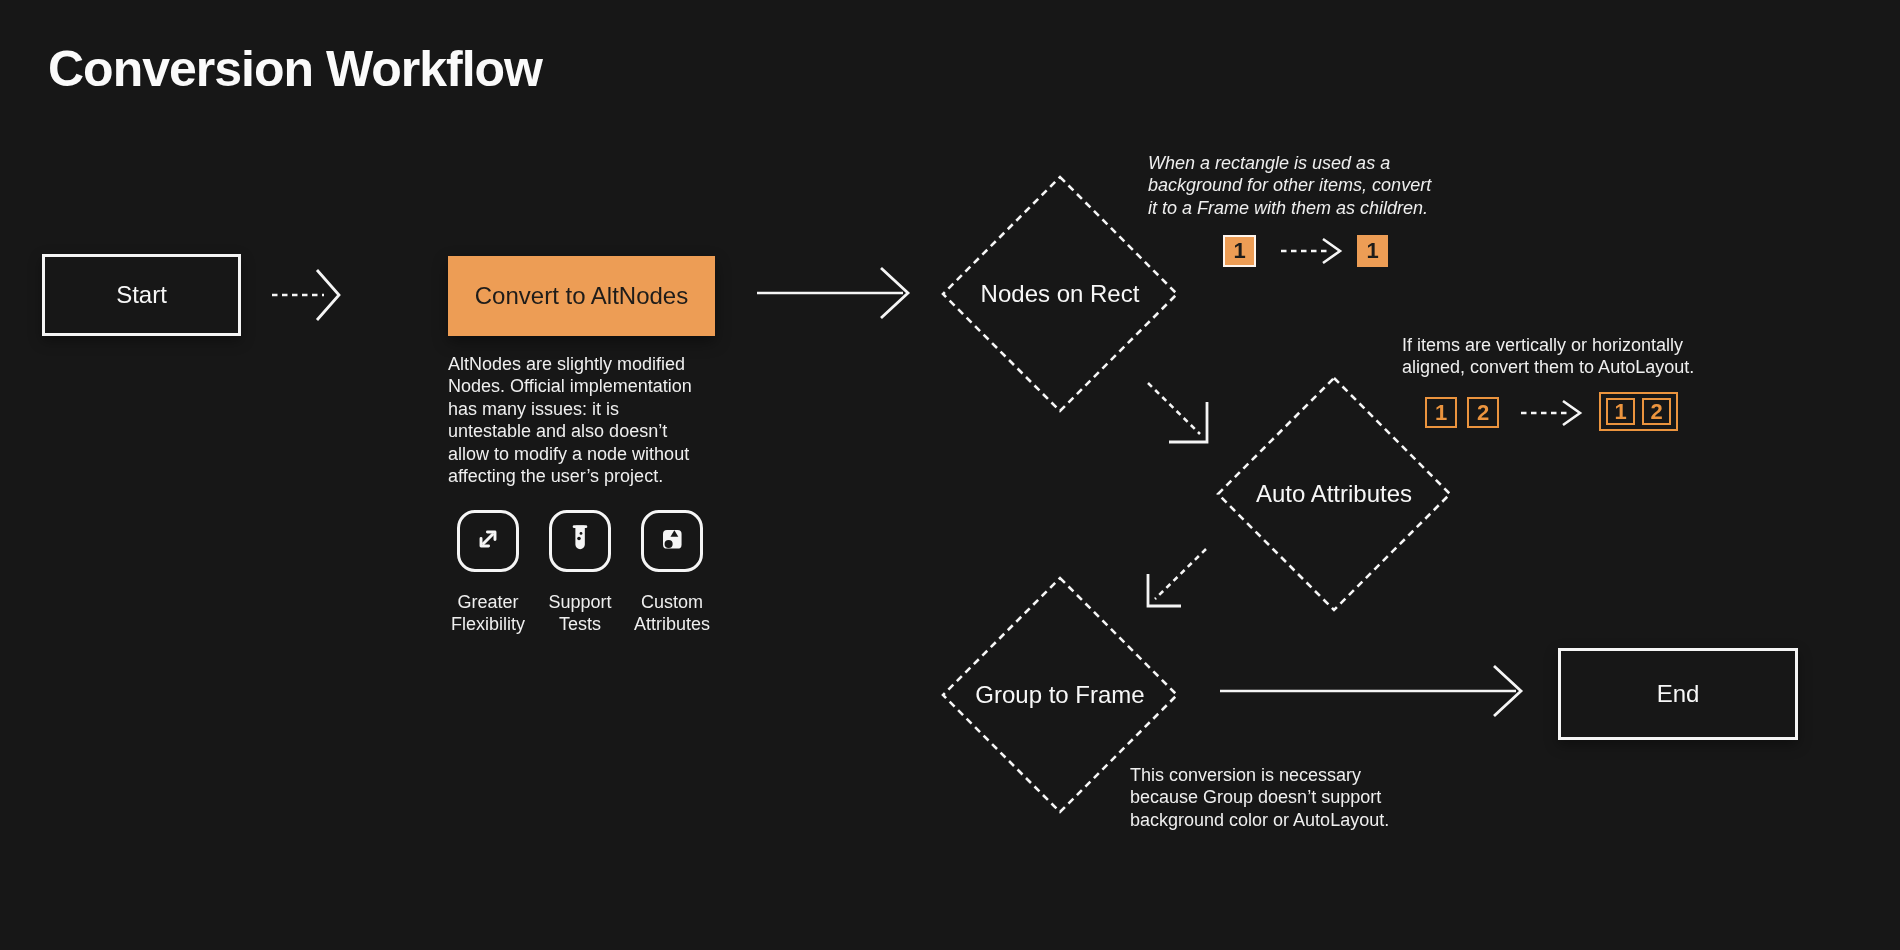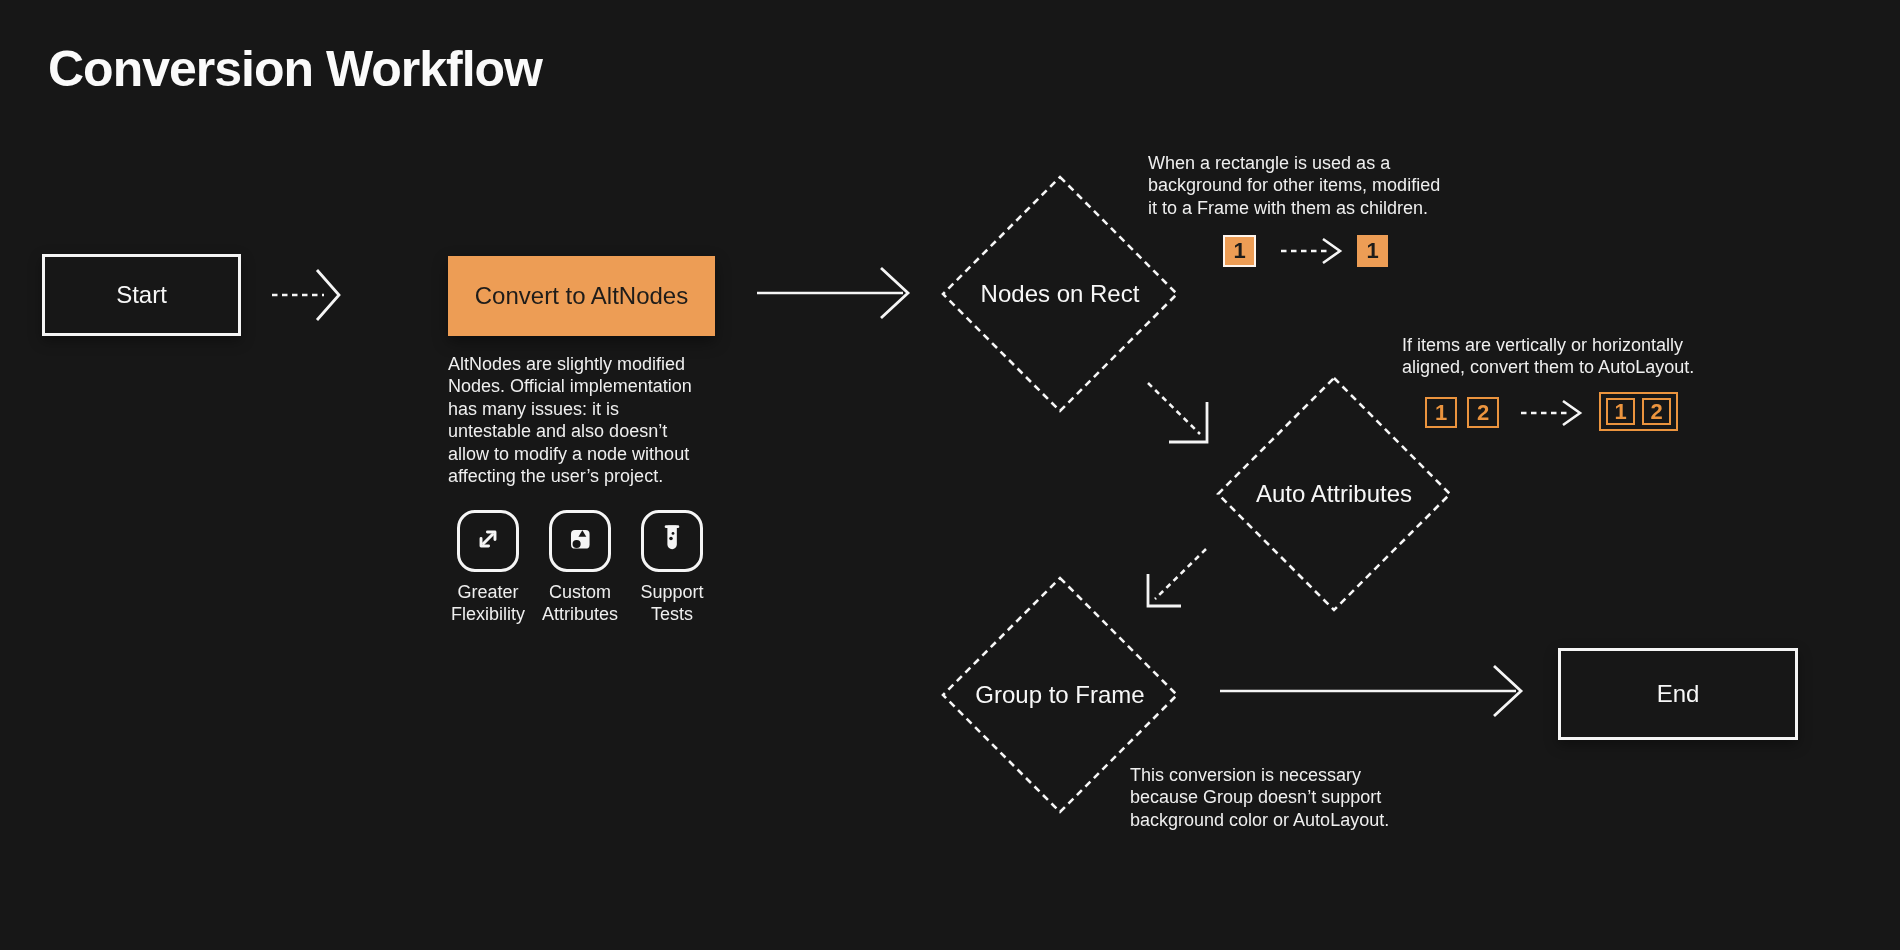--- a/index.html
+++ b/index.html
@@ -37,21 +37,21 @@
     display:flex;align-items:center;justify-content:center;
     font-size:24px;color:#F7F7F7;text-align:center;white-space:nowrap;
   }
   .body-text{font-size:18px;line-height:22.4px;color:#EFEFEF;}
   .features{display:flex;gap:0;}
   .feature{width:92px;display:flex;flex-direction:column;align-items:center;}
   .icon-card{
     width:62px;height:62px;box-sizing:border-box;border:3px solid #F5F5F5;
     border-radius:18px;display:flex;align-items:center;justify-content:center;
   }
-  .feature-label{margin-top:9px;font-size:18px;line-height:22px;text-align:center;color:#EFEFEF;}
+  .feature-label{margin-top:19px;font-size:18px;line-height:22px;text-align:center;color:#EFEFEF;}
   .badge{
     box-sizing:border-box;display:flex;align-items:center;justify-content:center;
     font-size:22px;font-weight:bold;
   }
   .badge-fill{background:#ED9D55;color:#1E1C1A;}
   .badge-fill-bordered{background:#ED9D55;color:#1E1C1A;border:2px solid rgba(255,255,255,0.9);}
   .badge-outline{background:transparent;color:#EB943E;border:2.5px solid #EB943E;}
   .badge-group{
     box-sizing:border-box;border:2.5px solid #EB943E;
     display:flex;gap:7px;padding:4px 5px;align-items:center;
@@ -124,50 +124,50 @@
             </g>
           </svg>
         </span>
       </div>
       <div class="feature-label">Greater Flexibility</div>
     </div>
     <div class="feature">
       <div class="icon-card">
         <span>
           <svg width="36" height="36" viewBox="0 0 32 32">
-            <rect x="8" y="8" width="16.5" height="16.5" rx="3.5" fill="#F5F5F5"></rect>
-            <polygon points="14.6,14 21.6,14 18.1,8.2" fill="#171717"></polygon>
-            <circle cx="13" cy="20.4" r="3.6" fill="#171717"></circle>
-          </svg>
-        </span>
-      </div>
-      <div class="feature-label">Custom Attributes</div>
-    </div>
-    <div class="feature">
-      <div class="icon-card">
-        <span>
-          <svg width="36" height="36" viewBox="0 0 32 32">
             <line x1="10.8" y1="5" x2="21.2" y2="5" stroke="#F5F5F5" stroke-width="2.6" stroke-linecap="round"></line>
             <path d="M13 5 V20.8 a3.1 3.1 0 0 0 6.2 0 V5 Z" fill="#F5F5F5" stroke="#F5F5F5" stroke-width="2.2" stroke-linejoin="round"></path>
             <circle cx="16.9" cy="11" r="1.25" fill="#171717"></circle>
             <circle cx="15.1" cy="15.6" r="1.6" fill="#171717"></circle>
           </svg>
         </span>
       </div>
       <div class="feature-label">Support Tests</div>
     </div>
+    <div class="feature">
+      <div class="icon-card">
+        <span>
+          <svg width="36" height="36" viewBox="0 0 32 32">
+            <rect x="8" y="8" width="16.5" height="16.5" rx="3.5" fill="#F5F5F5"></rect>
+            <polygon points="14.6,14 21.6,14 18.1,8.2" fill="#171717"></polygon>
+            <circle cx="13" cy="20.4" r="3.6" fill="#171717"></circle>
+          </svg>
+        </span>
+      </div>
+      <div class="feature-label">Custom Attributes</div>
+    </div>
   </div>
 
   <div class="abs diamond-label" style="left:960px;top:280px;width:200px;height:28px;">Nodes on Rect</div>
   <div class="abs diamond-label" style="left:1214px;top:480px;width:240px;height:28px;">Auto Attributes</div>
   <div class="abs diamond-label" style="left:950px;top:681px;width:220px;height:28px;">Group to Frame</div>
 
-  <div class="abs body-text" style="left:1148px;top:152px;">
+  <div class="abs body-text" style="left:1148px;top:152px;font-style:italic;">
     <div>When a rectangle is used as a</div>
-    <div>background for other items, modified</div>
+    <div>background for other items, convert</div>
     <div>it to a Frame with them as children.</div>
   </div>
   <div class="abs badge badge-fill-bordered" style="left:1223px;top:235px;width:33px;height:32px;">1</div>
   <div class="abs badge badge-fill" style="left:1357px;top:235px;width:31px;height:32px;">1</div>
 
   <div class="abs body-text" style="left:1402px;top:334px;">
     <div>If items are vertically or horizontally</div>
     <div>aligned, convert them to AutoLayout.</div>
   </div>
   <div class="abs badge badge-outline" style="left:1425px;top:397px;width:32px;height:31px;">1</div>

